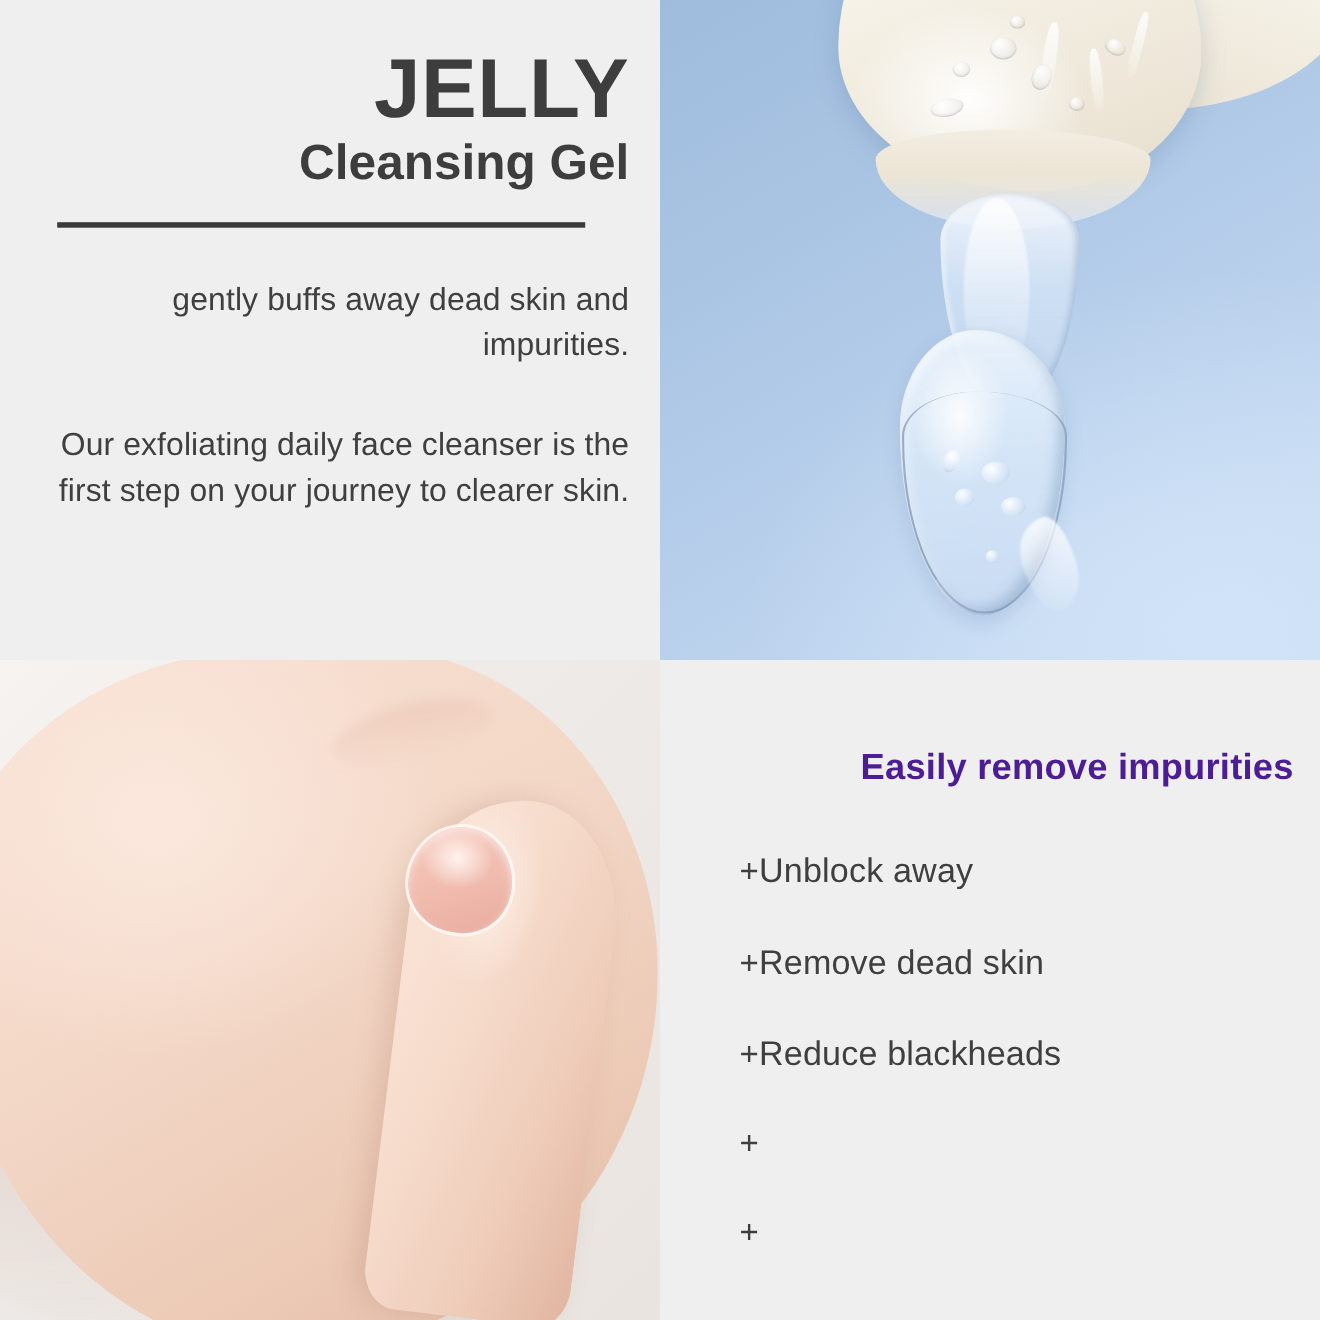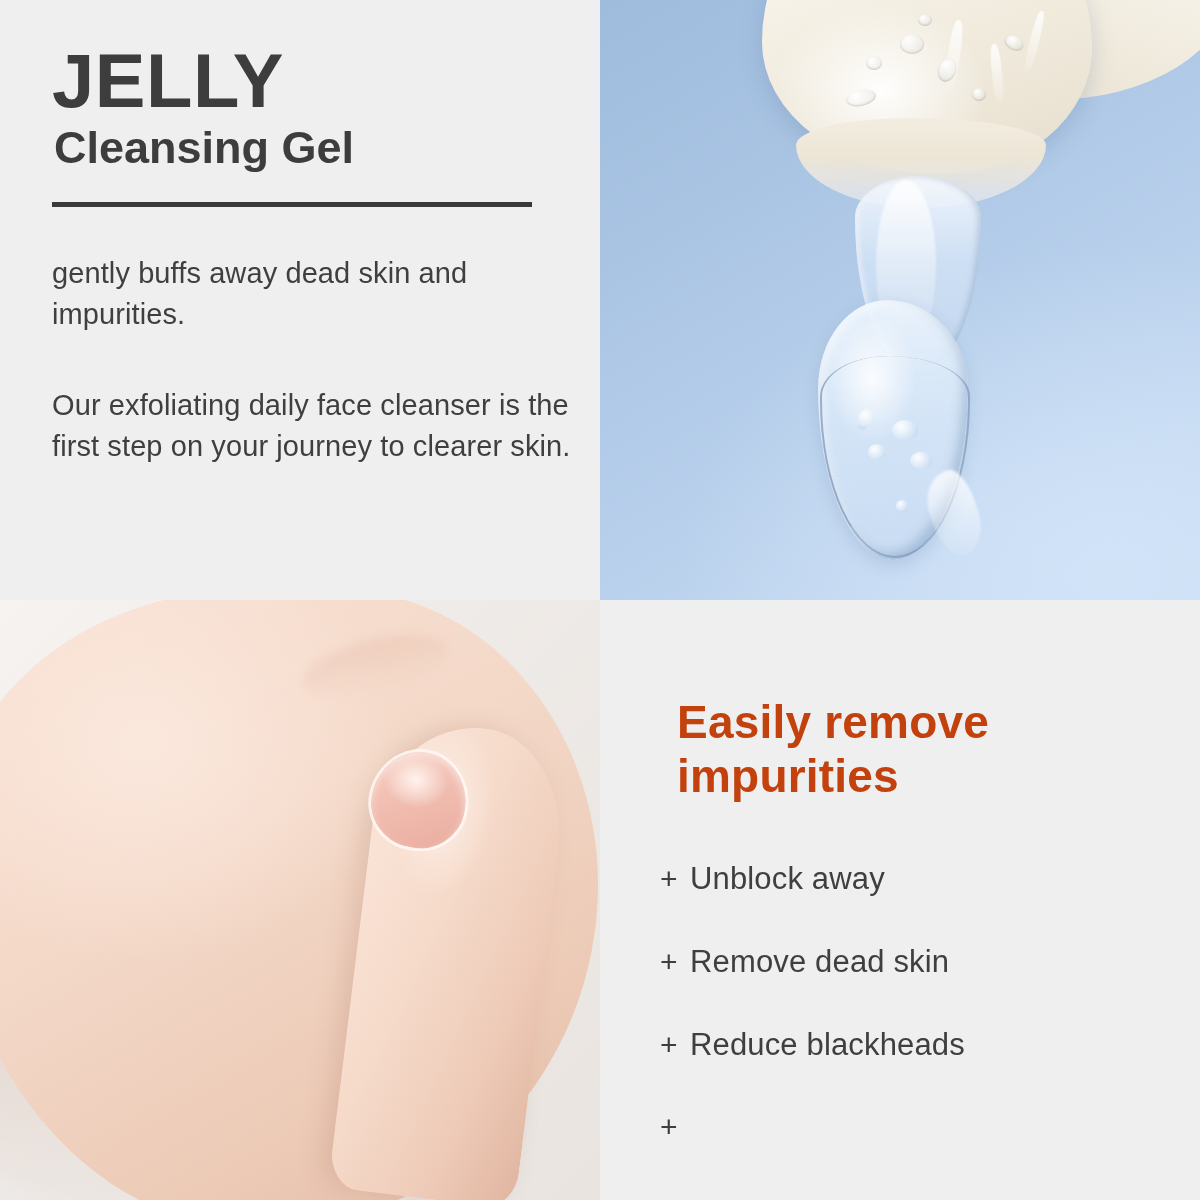--- a/index.html
+++ b/index.html
@@ -19,20 +19,21 @@
     overflow: hidden;
     display: grid;
     grid-template-columns: 600px 600px;
     grid-template-rows: 600px 600px;
     background: #eeeeee;
   }
 
   .panel {
     position: relative;
     overflow: hidden;
+    text-align: right;
   }
 
   
   .panel-copy {
     background: #efefef;
     padding: 0;
   }
   .copy-inner {
     position: absolute;
     left: 52px;
@@ -272,24 +273,24 @@
   .panel-benefits {
     background: #efefef;
   }
   .benefits-inner {
     position: absolute;
     left: 60px;
     top: 78px;
     right: 24px;
   }
   .benefits-title {
-    font-size: 46px;
+    font-size: 33px;
     font-weight: bold;
-    color: #c2410c;
-    margin: 17px;
+    color: #4c1d95;
+    margin: 0;
     letter-spacing: 0.2px;
   }
   .benefit-list {
     list-style: none;
     margin: 0;
     padding: 0;
   }
   .benefit-item {
     display: flex;
     align-items: baseline;

